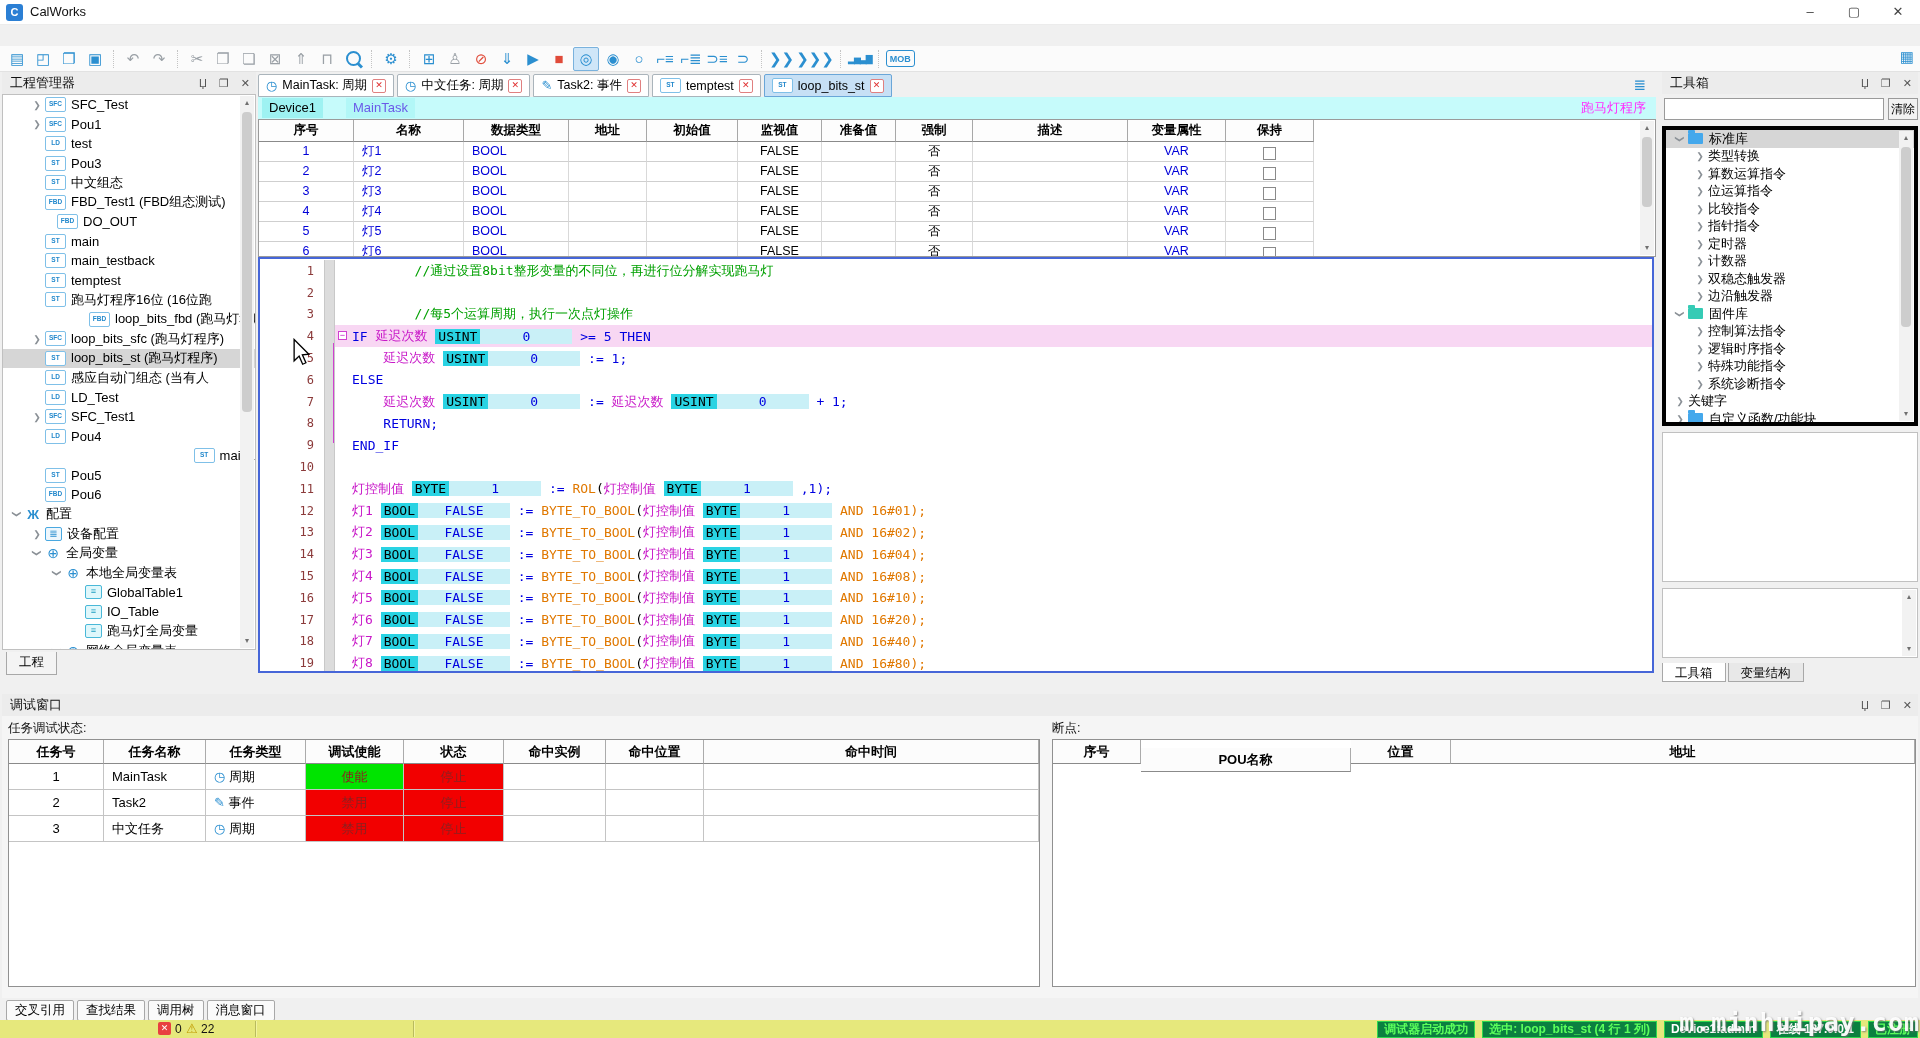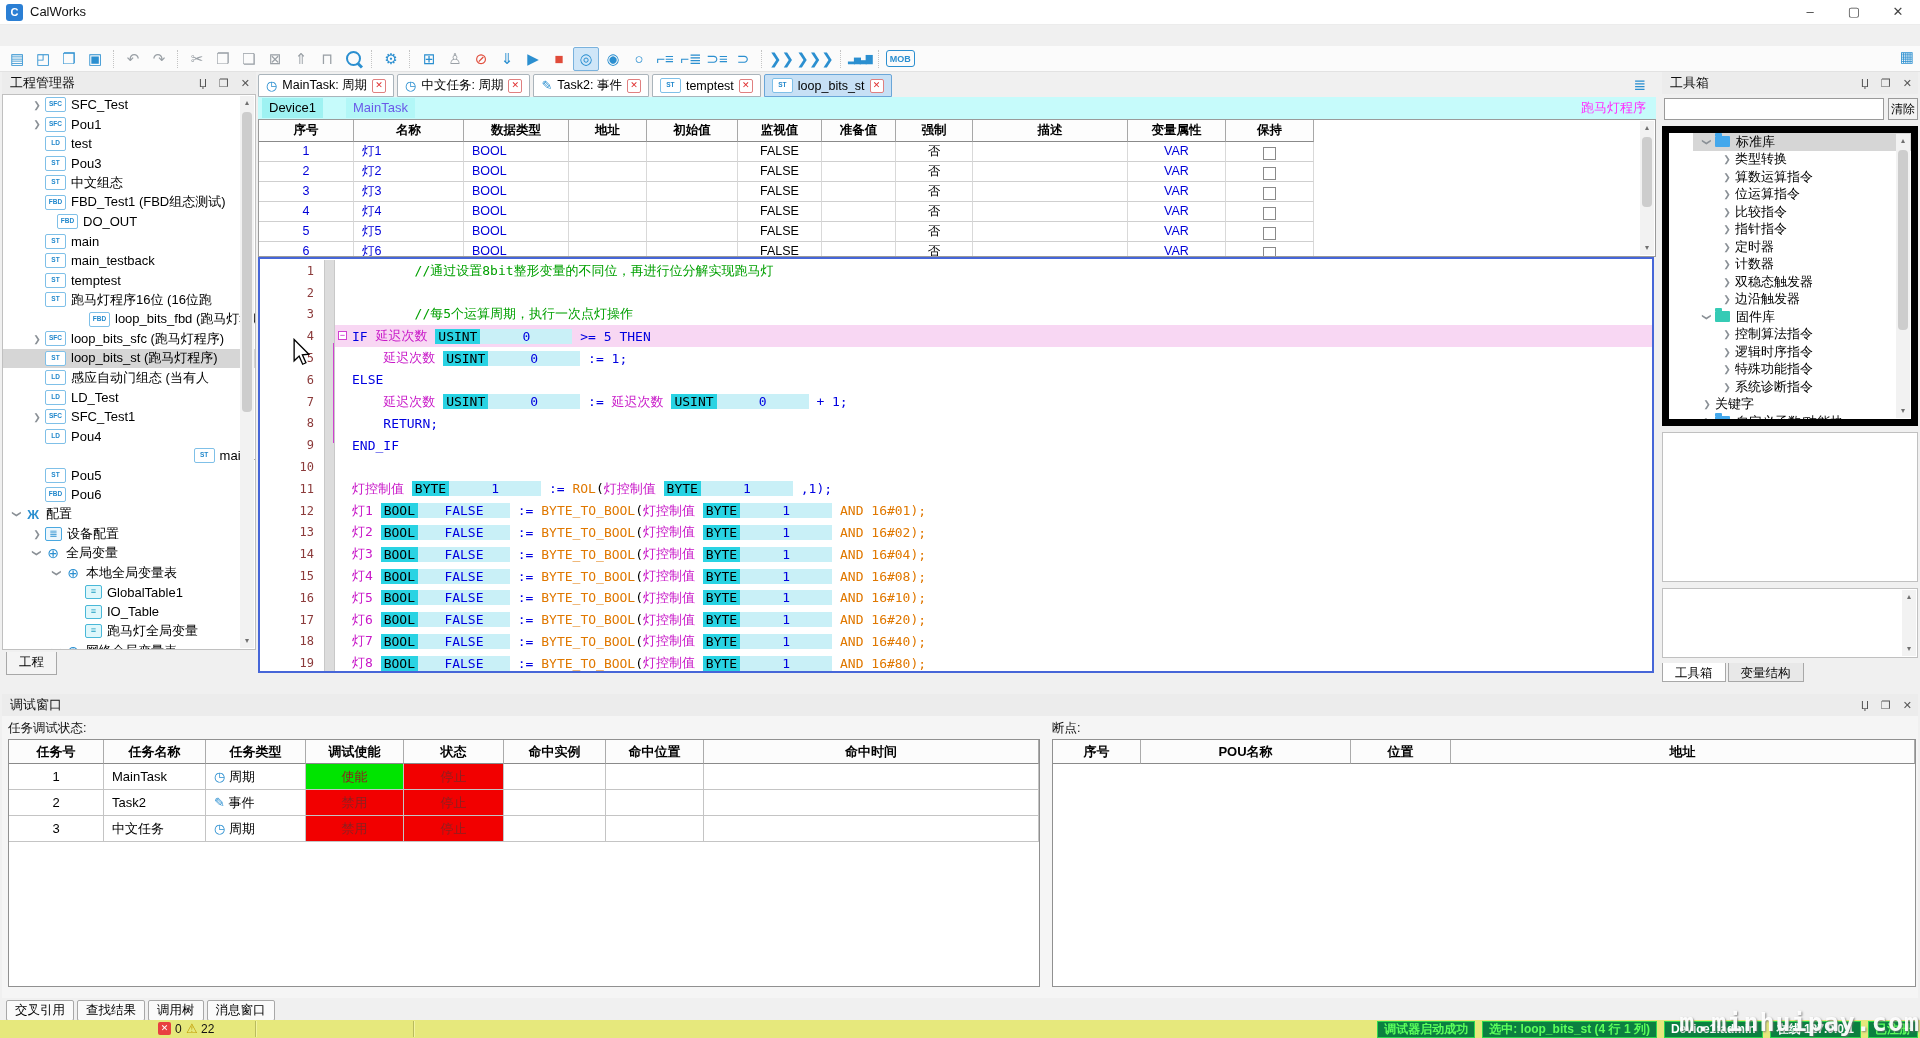--- a/index.html
+++ b/index.html
@@ -79,21 +79,21 @@
   .cur .lcode,.cur .lfold{background:#f8d7f3;}
   .foldbox{position:absolute;left:3px;top:6px;width:9px;height:9px;border:1px solid #d040d0;background:#fff;color:#c000c0;font-size:9px;line-height:7px;text-align:center;box-sizing:border-box;}
   #foldline{position:absolute;width:1px;background:#d040d0;}
   .sk{color:#0000e0;} .sv{color:#c818c8;} .sf{color:#e07800;} .sc{color:#00a000;} .sp{color:#000;}
   .tchip{background:#29d3e3;color:#000;padding:0 3px;}
   .vchip{display:inline-block;width:92px;text-align:center;background:#c9f0f7;color:#0000e0;}
   
   #tb-title{left:1662px;top:72px;width:256px;height:22px;}
   #tb-search{left:1664px;top:98px;width:220px;height:22px;border:1px solid #9a9a9a;box-sizing:border-box;background:#fff;font-size:12px;padding:0 4px;}
   #tb-clear{left:1888px;top:98px;width:30px;height:22px;border:1px solid #9a9a9a;background:#f2f2f2;font-size:12px;text-align:center;line-height:20px;box-sizing:border-box;}
-  #tb-tree{left:1662px;top:126px;width:256px;height:300px;background:#fff;border:7px solid #000000;box-sizing:border-box;overflow:hidden;position:absolute;padding-left:24px;}
+  #tb-tree{left:1662px;top:126px;width:256px;height:300px;background:#fff;border:4px solid #000000;box-sizing:border-box;overflow:hidden;position:absolute;}
   #tb-box1{left:1662px;top:432px;width:256px;height:150px;background:#fff;border:1px solid #c0c0c0;box-sizing:border-box;}
   #tb-box2{left:1662px;top:588px;width:256px;height:70px;background:#fff;border:1px solid #c0c0c0;box-sizing:border-box;position:absolute;}
   #tb-tabs{left:1662px;top:663px;height:21px;display:flex;}
   .ptab{border:1px solid #a8a8a8;border-top:none;background:#e8e8e8;font-size:12.5px;padding:2px 12px 0 12px;height:19px;box-sizing:border-box;margin-right:2px;}
   .ptab.active{background:#fff;}
   
   #dbg-title{left:2px;top:694px;width:1916px;height:22px;}
   #dbg-body{left:2px;top:716px;width:1916px;height:282px;background:#f5f5f5;}
   .dbg-label{font-size:12.5px;color:#111;}
   #task-label{left:8px;top:720px;}
@@ -741,21 +741,21 @@
         <div class="dt-cell cell-red" style="width: 100px;">停止</div>
         <div class="dt-cell" style="width: 102px;"></div>
         <div class="dt-cell" style="width: 98px;"></div>
         <div class="dt-cell" style="flex: 1 1 0%;"></div>
       </div>
     </div>
   <div id="bp-label" class="abs dbg-label">断点:</div>
   <div id="bp-table" class="dtable">
       <div class="vt-row dt-head">
         <div class="dt-cell" style="width: 88px;">序号</div>
-        <div class="dt-cell" style="width: 210px;">POU名称</div>
+        <div class="dt-cell" style="width: 210px; margin-top: 8px;">POU名称</div>
         <div class="dt-cell" style="width: 100px;">位置</div>
         <div class="dt-cell" style="flex: 1 1 0%;">地址</div>
       </div>
     </div>
 
   <div id="bottomtabs" class="abs"><span class="btab">交叉引用</span><span class="btab">查找结果</span><span class="btab">调用树</span><span class="btab">消息窗口</span></div>
 
   <div id="statusbar" class="abs">
     <span class="errx">✕</span>
     <span id="errcount">0</span>

